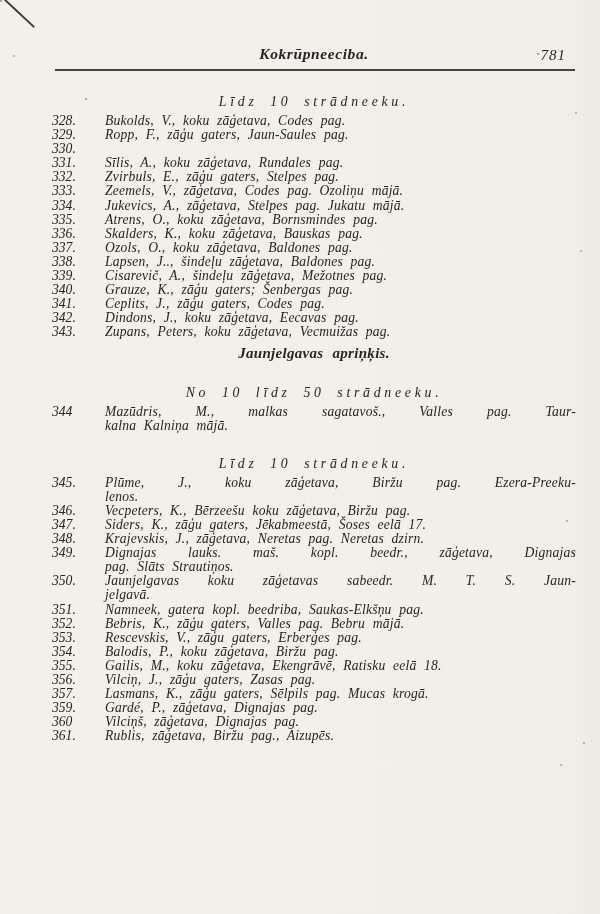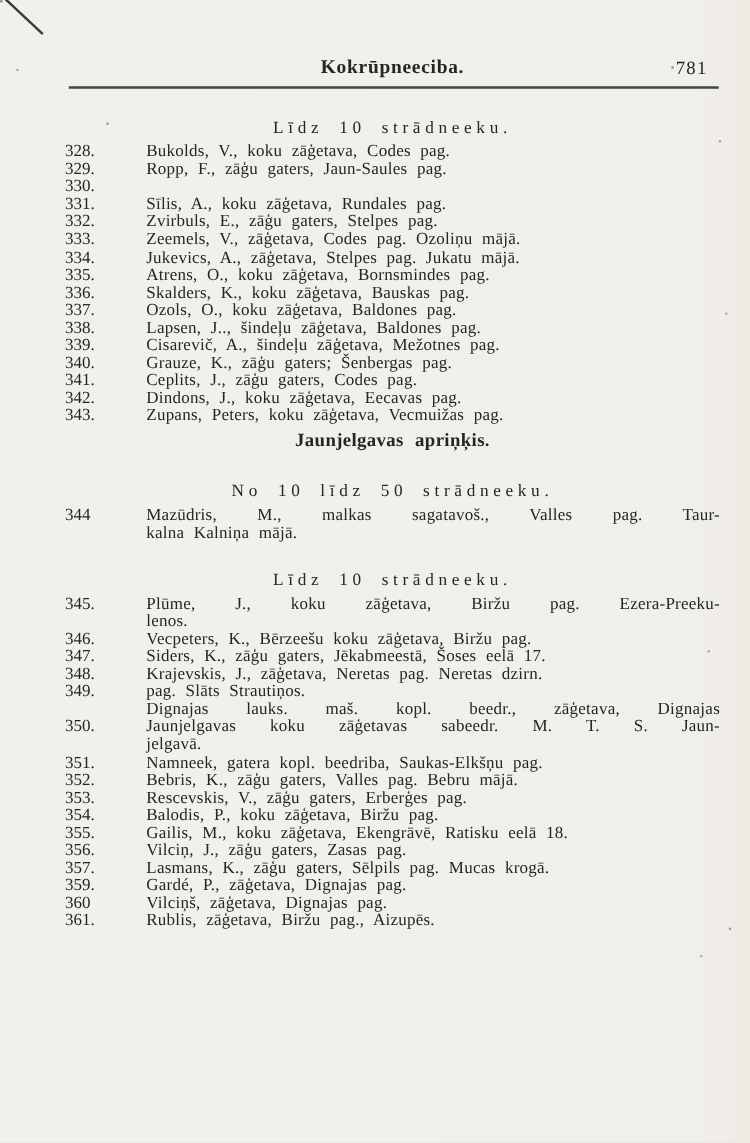--- a/index.html
+++ b/index.html
@@ -7,20 +7,21 @@
     width: 600px; height: 914px;
     background: #e8e6e0;
     font-family: "Liberation Serif", "DejaVu Serif", serif;
   }
   .page {
     position: relative;
     width: 600px; height: 914px;
     overflow: hidden;
     background: linear-gradient(90deg, #f2f0ea 0%, #f1efe9 92%, #edebe4 100%);
     color: #262523;
+    font-style: italic;
   }
   
   .scratch {
     position: absolute; left: 18px; top: -8px;
     width: 2px; height: 42px;
     background: #3b3a36;
     transform: rotate(-47deg);
     border-radius: 1px;
   }
   .speck {
@@ -53,21 +54,21 @@
   }
   .spaced-heading {
     text-align: center; font-size: 13.8px; line-height: 15px;
     letter-spacing: .27em; word-spacing: .4em;
     white-space: nowrap; margin: 23px 0 5px;
   }
   .bold-heading {
     text-align: center; font-weight: bold; font-size: 15px; line-height: 17px;
     letter-spacing: .02em; word-spacing: 5px; margin: 5px 0 17px;
   }
-  .entry { display: grid; grid-template-columns: 34px 1fr; column-gap: 31px; }
+  .entry { display: grid; grid-template-columns: 34px 1fr; column-gap: 19px; }
   .entry-num { white-space: nowrap; }
   .entry-line { word-spacing: 4px; letter-spacing: .2px; }
   .entry-line.fill { text-align: justify; text-align-last: justify; }
 </style>
 </head>
 <body>
 
 <div class="page">
   <div class="scratch"></div>
   <div class="speck"></div>
@@ -206,22 +207,22 @@
       </div>
       <div class="entry">
         <div class="entry-num">348.</div>
         <div class="entry-text">
           <div class="entry-line">Krajevskis, J., zāģetava, Neretas pag. Neretas dzirn.</div>
         </div>
       </div>
       <div class="entry">
         <div class="entry-num">349.</div>
         <div class="entry-text">
+          <div class="entry-line fill">Dignajas lauks. maš. kopl. beedr., zāģetava, Dignajas</div>
           <div class="entry-line">pag. Slāts Strautiņos.</div>
-          <div class="entry-line fill">Dignajas lauks. maš. kopl. beedr., zāģetava, Dignajas</div>
         </div>
       </div>
       <div class="entry">
         <div class="entry-num">350.</div>
         <div class="entry-text">
           <div class="entry-line fill">Jaunjelgavas koku zāģetavas sabeedr. M. T. S. Jaun-</div>
           <div class="entry-line">jelgavā.</div>
         </div>
       </div>
       <div class="entry">

